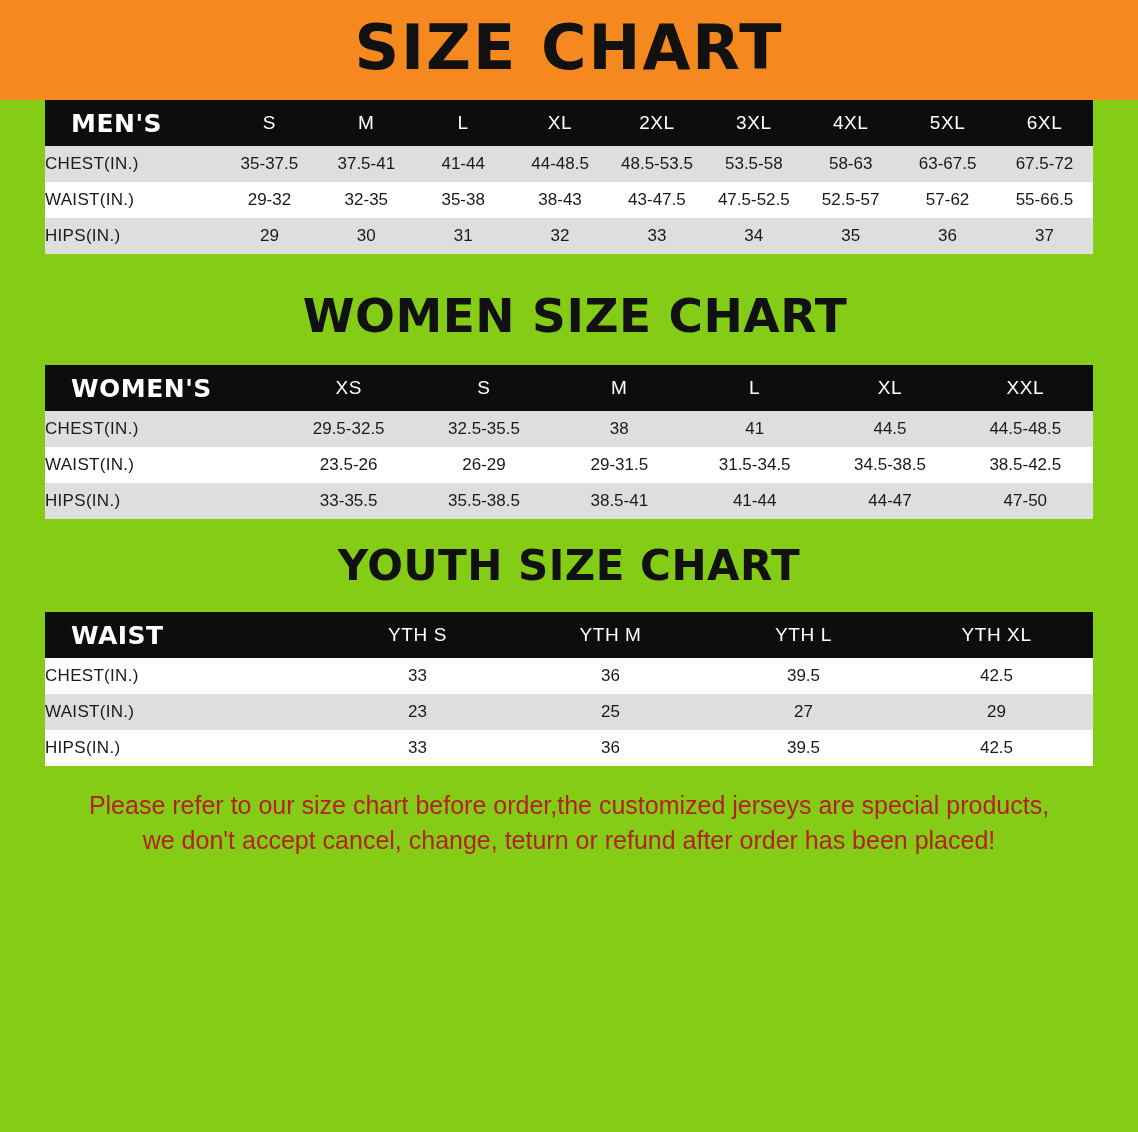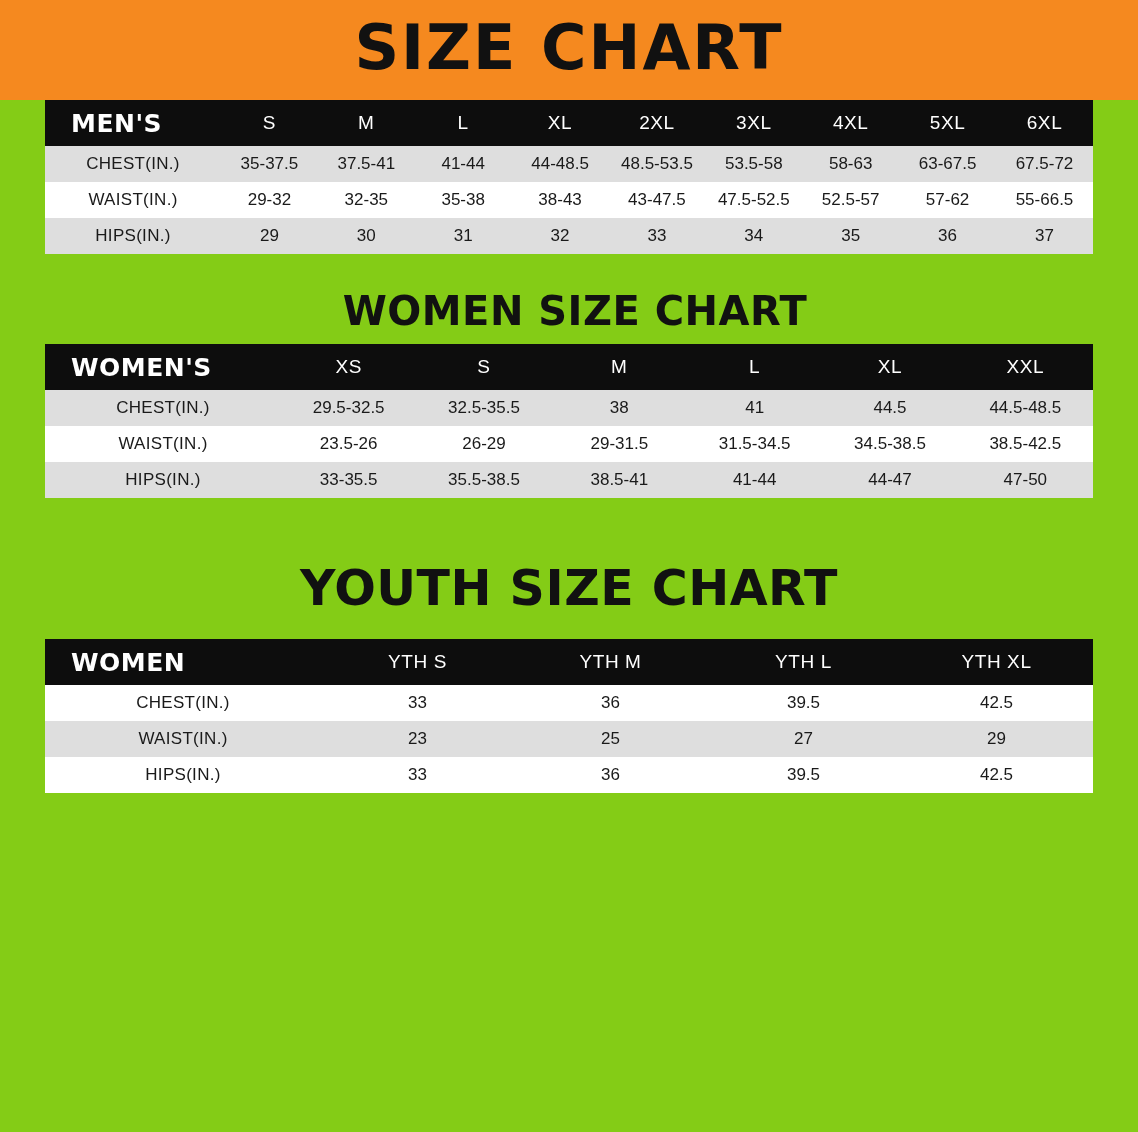--- a/index.html
+++ b/index.html
@@ -42,22 +42,22 @@
 
   
   .section-heading {
     text-align: center;
     font-family: "DejaVu Sans", sans-serif;
     font-weight: bold;
     color: #111111;
     letter-spacing: 0.5px;
   }
   .h-man   { font-size: 36px; margin-top: 22px; margin-bottom: 20px; }
-  .h-women { font-size: 40px; margin-top: 34px; margin-bottom: 10px; padding-left: 12px; }
-  .h-youth { font-size: 49px; margin-top: 62px; margin-bottom: 22px; }
+  .h-women { font-size: 47px; margin-top: 34px; margin-bottom: 22px; padding-left: 12px; }
+  .h-youth { font-size: 42px; margin-top: 22px; margin-bottom: 22px; }
 
   
   .tbl-wrap {
     width: 1048px;
     margin: 0 auto;
   }
   table.size-table {
     width: 100%;
     border-collapse: collapse;
     table-layout: fixed;
@@ -87,21 +87,21 @@
     text-align: left;
     padding-left: 26px;
     letter-spacing: 0.5px;
   }
   
   table.size-table tbody td {
     height: 36px;
     font-size: 17px;
   }
   table.size-table tbody td.rowlabel {
-    text-align: center;
+    text-align: left;
     font-size: 17px;
     letter-spacing: 0.3px;
   }
   tr.shade td { background: #dedede; }
   tr.plain td { background: #ffffff; }
 
   
   .t-women thead th { height: 56px; font-size: 21px; margin-left: 16px; }
   .t-women thead th.corner { font-size: 26px; }
   .t-women tbody td { height: 43px; font-size: 18px; }
@@ -232,21 +232,21 @@
           </tr>
         </tbody>
     </table>
   </div>
 
   <div class="section-heading h-youth">YOUTH SIZE CHART</div>
   <div class="tbl-wrap">
     <table class="size-table t-youth" id="table-youth">
       <thead>
           <tr>
-            <th class="corner" style="width: 250px;">WOMEN</th>
+            <th class="corner" style="width: 250px;">WAIST</th>
             <th>YTH S</th>
             <th>YTH M</th>
             <th>YTH L</th>
             <th>YTH XL</th>
           </tr>
         </thead>
       <tbody>
           <tr class="plain">
             <td class="rowlabel">CHEST(IN.)</td>
             <td>33</td>
@@ -265,14 +265,18 @@
             <td class="rowlabel">HIPS(IN.)</td>
             <td>33</td>
             <td>36</td>
             <td>39.5</td>
             <td>42.5</td>
           </tr>
         </tbody>
     </table>
   </div>
 
+  <div class="note">
+    <span>Please refer to our size chart before order,the customized jerseys are special products,</span>
+    <span>we don't accept cancel, change, teturn or refund after order has been placed!</span>
+  </div>
 
 </div>
 
 </body></html>

